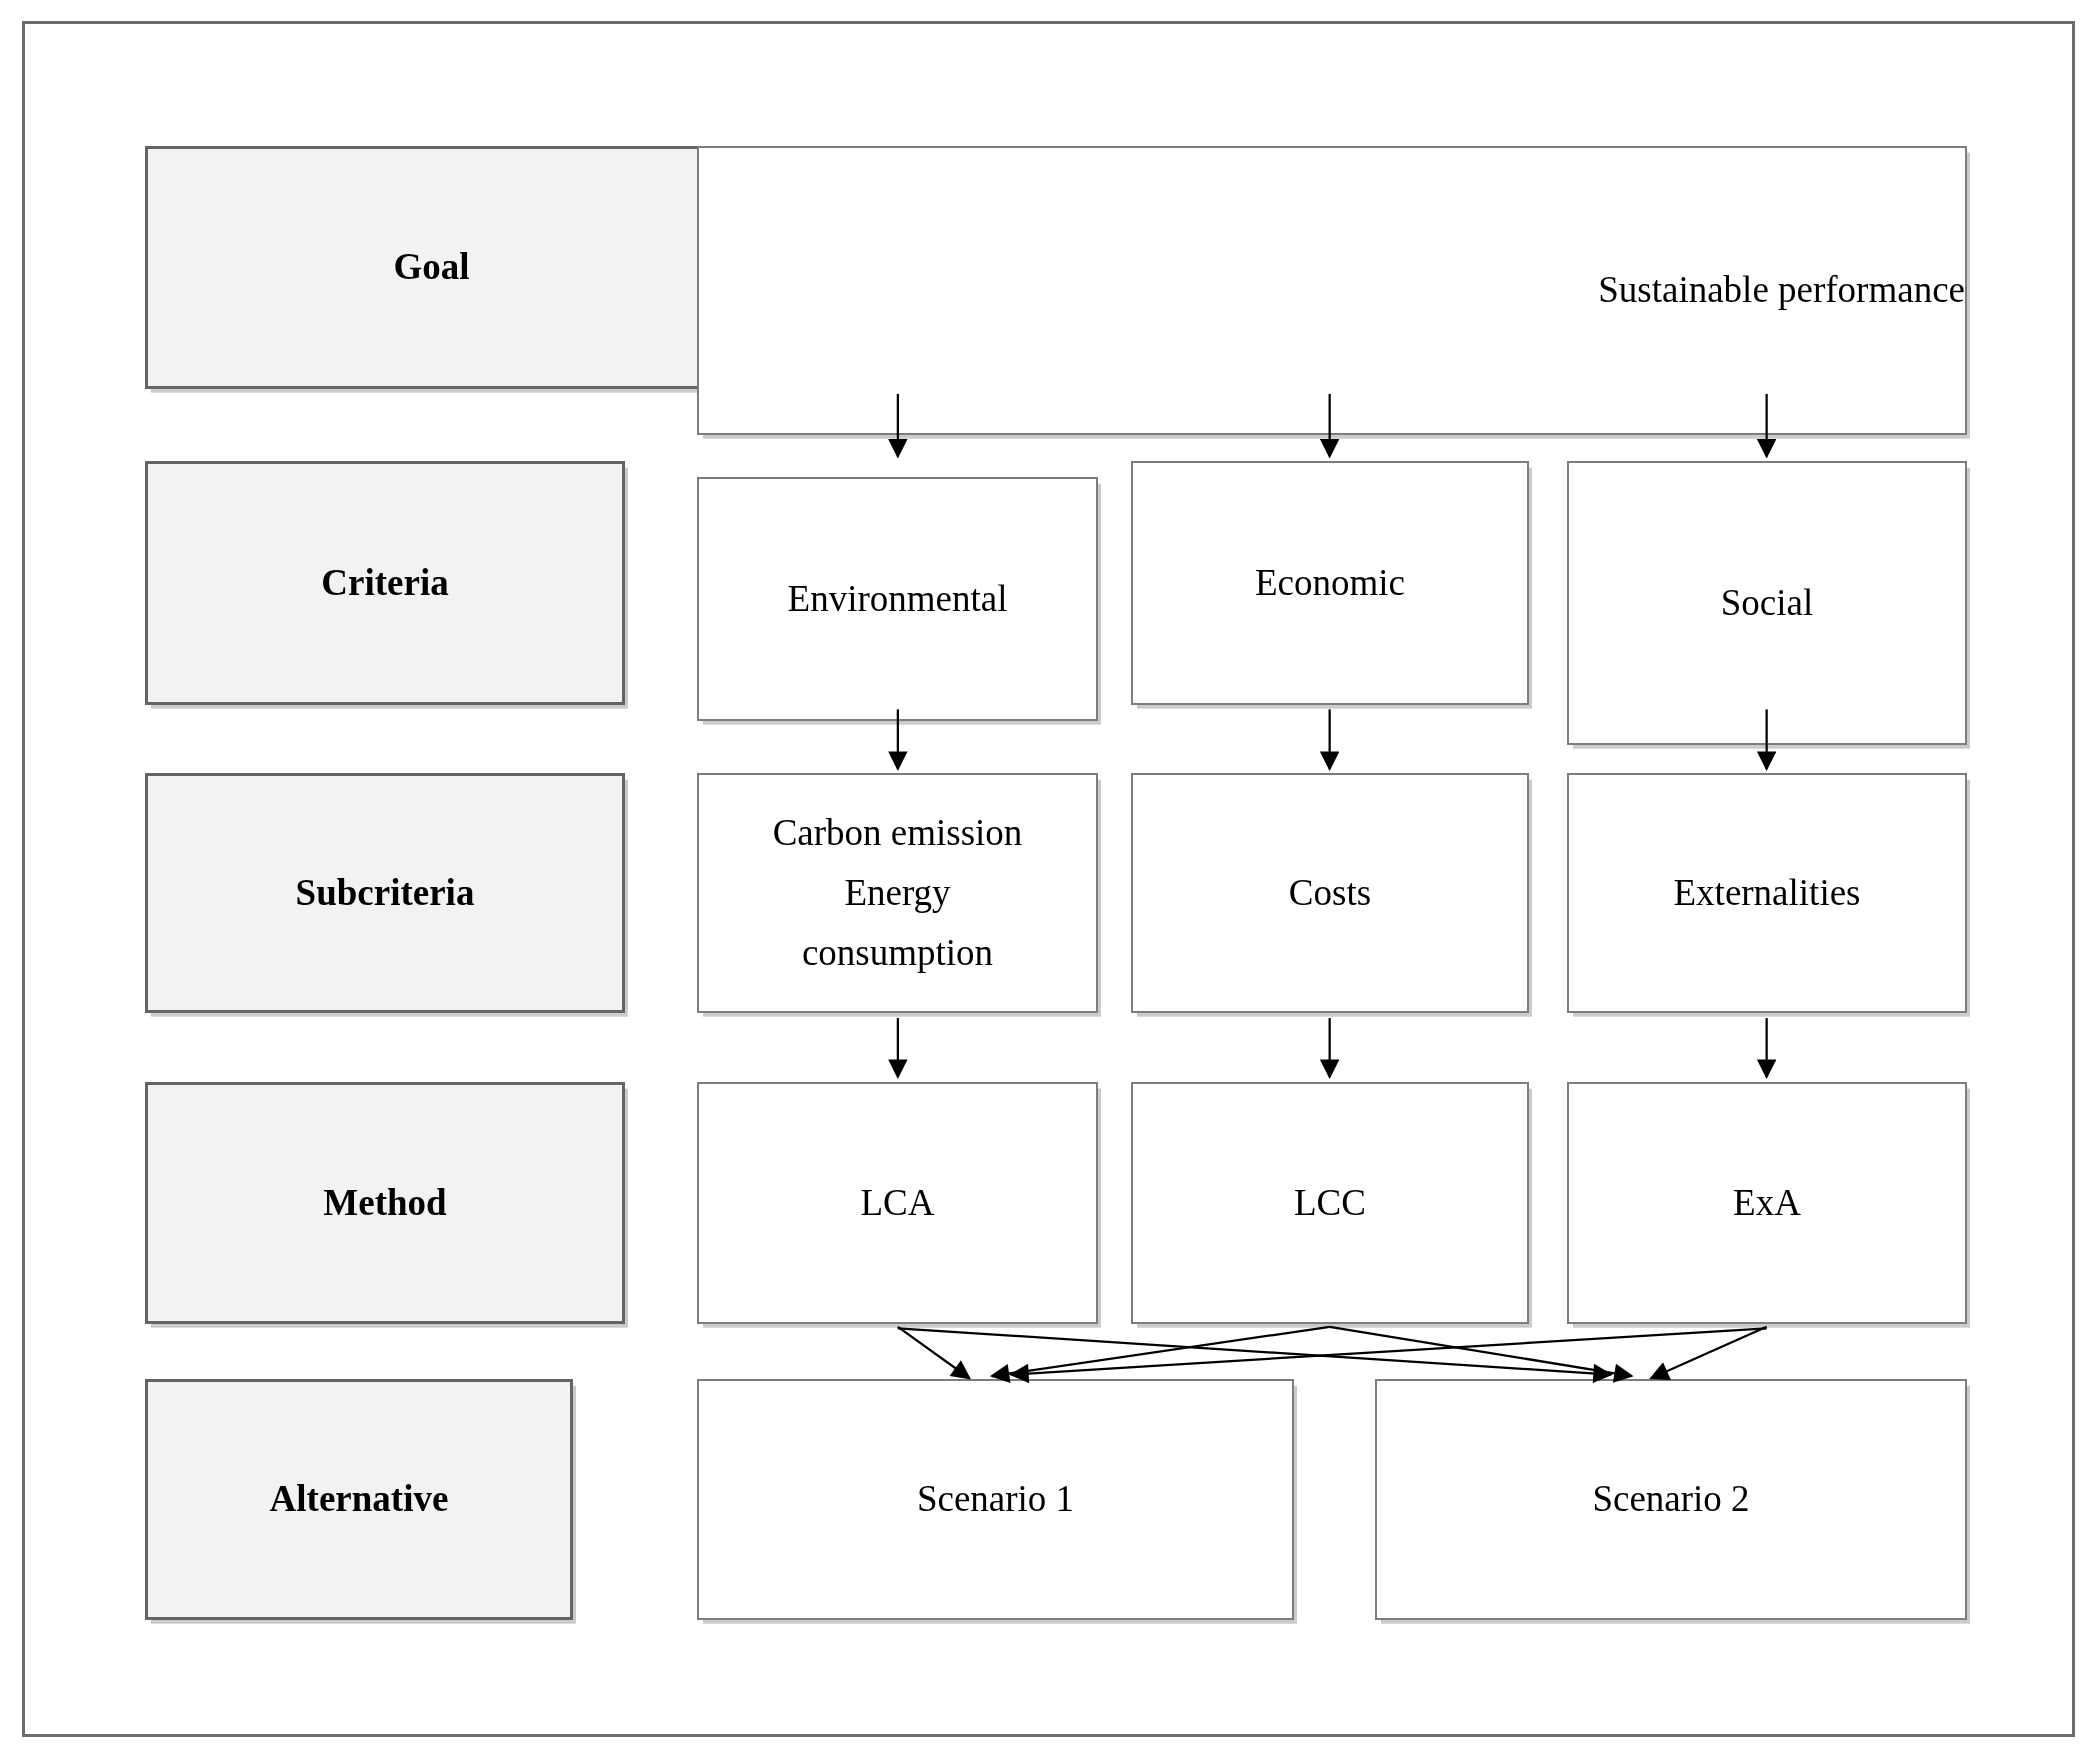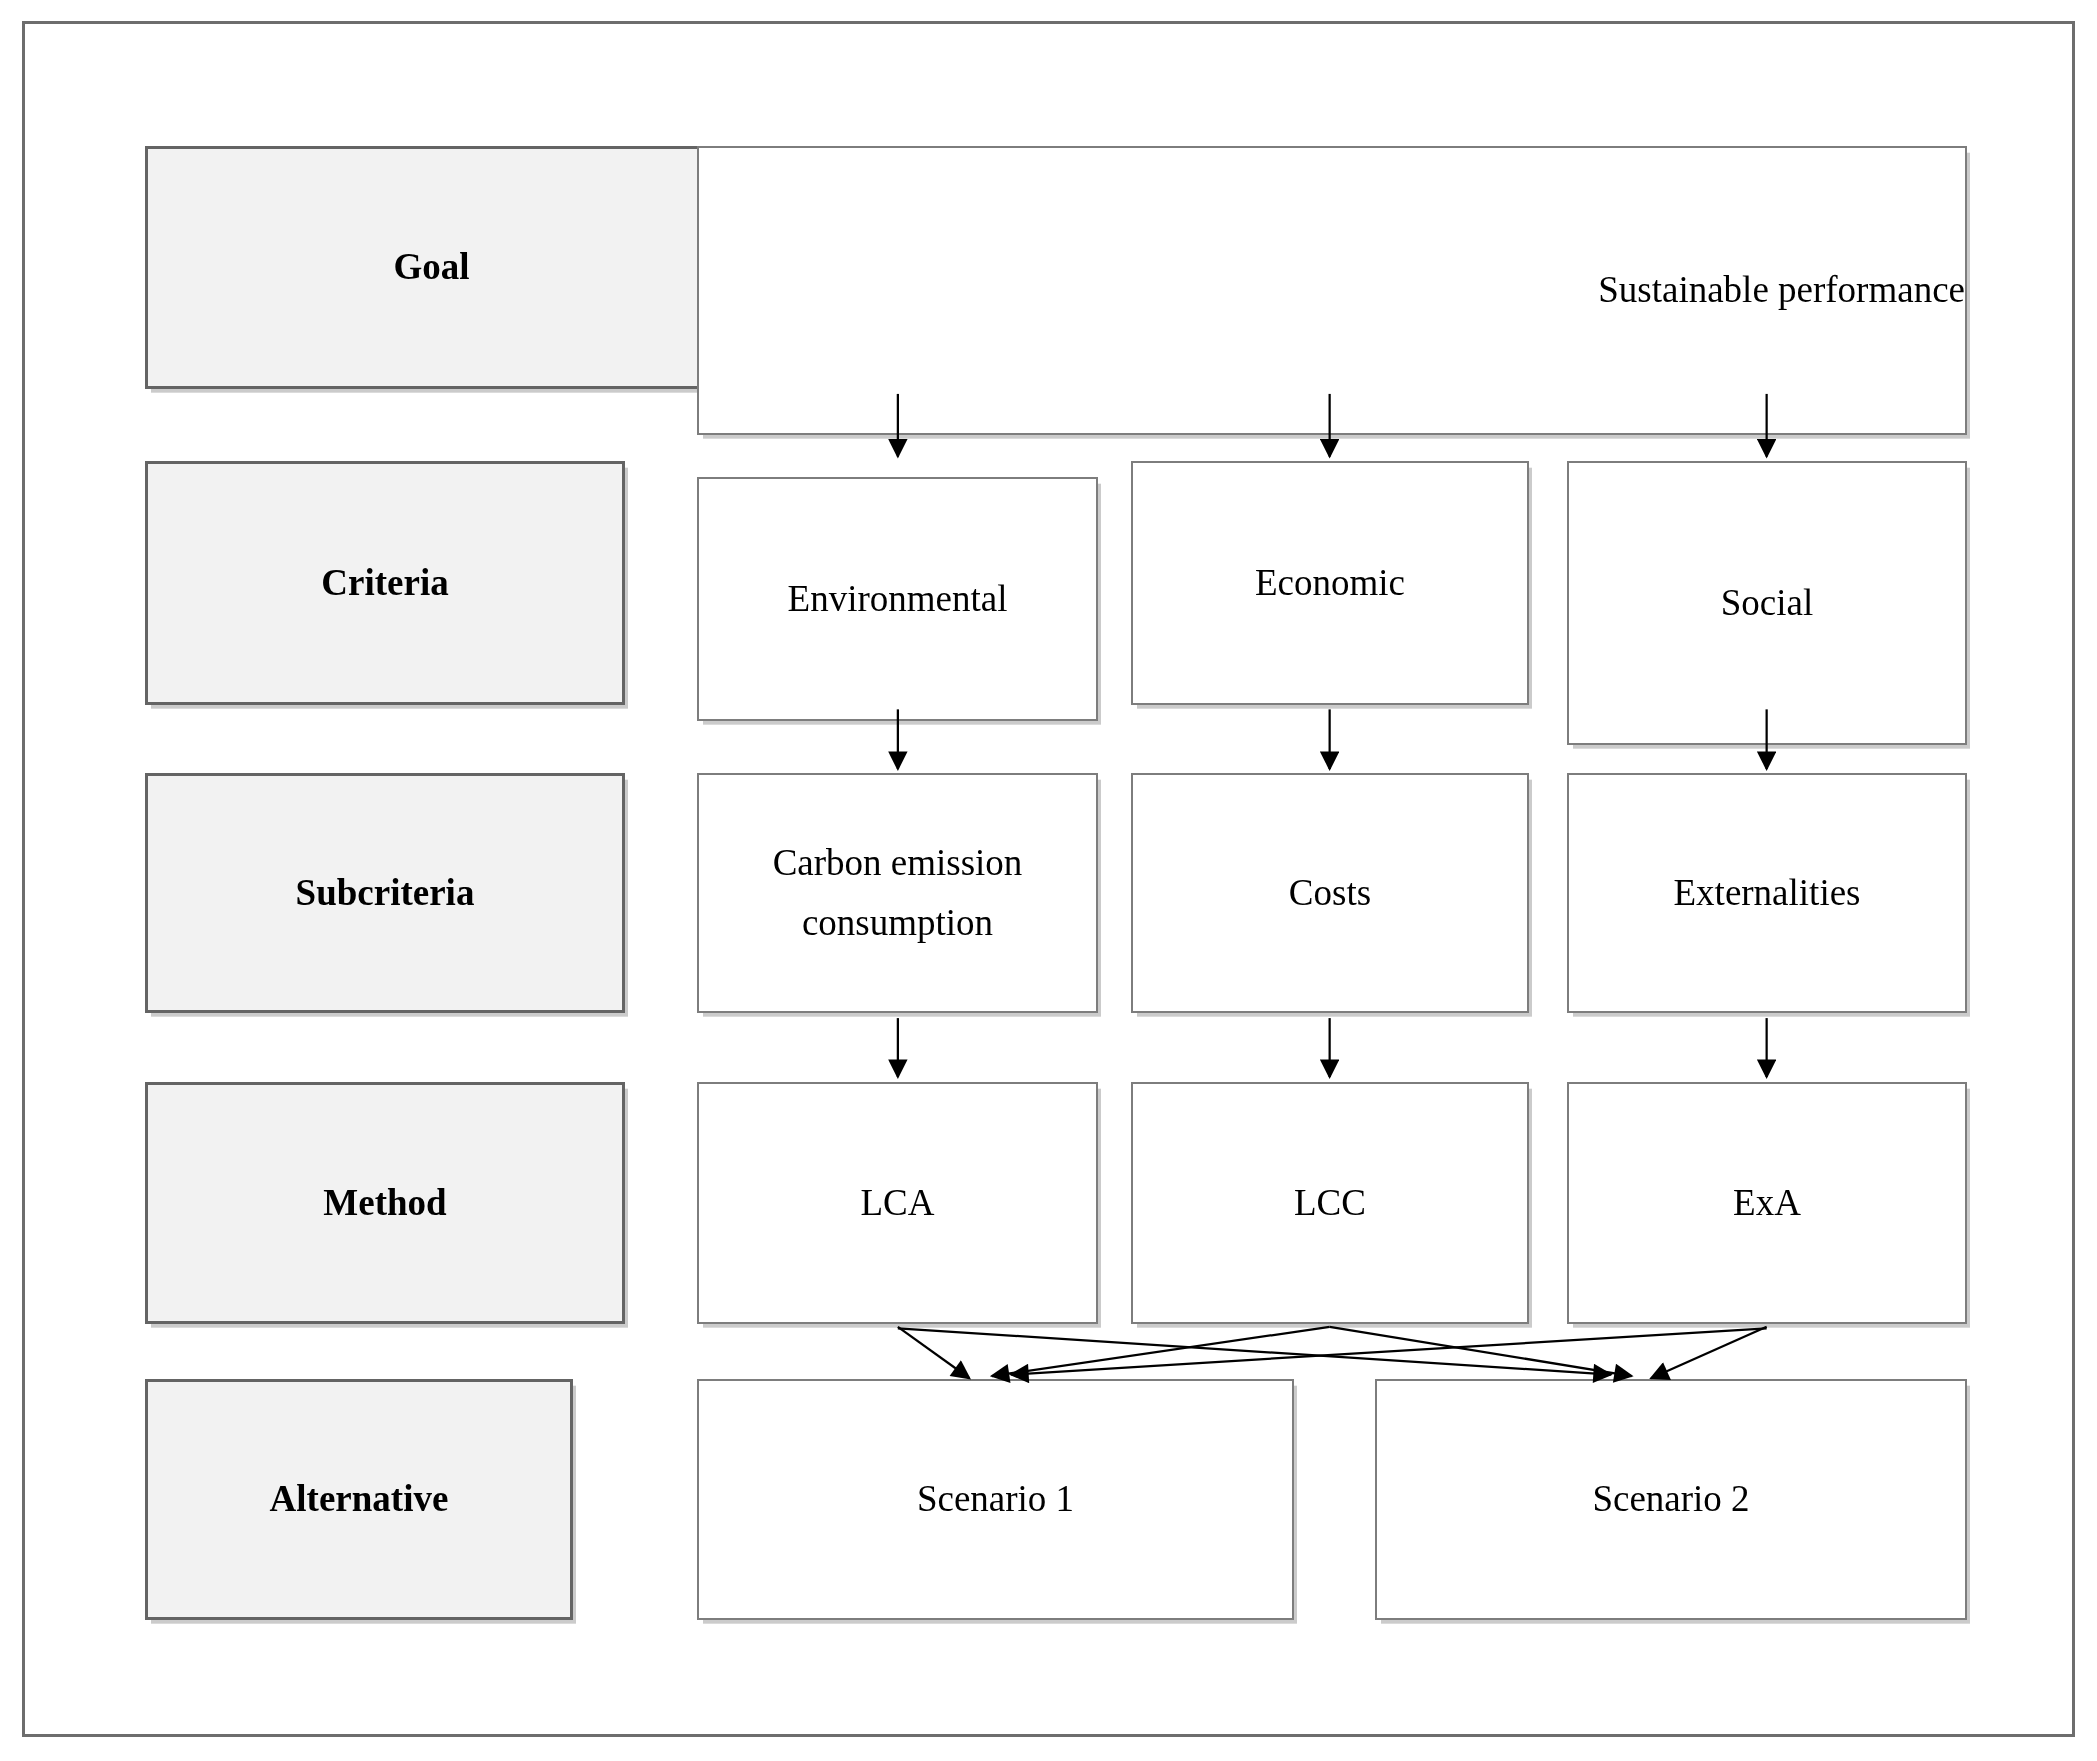--- a/index.html
+++ b/index.html
@@ -88,20 +88,21 @@
   <div class="box node-box" style="left:1131px; top:461px; width:398px; height:244px;">
     <span>Economic</span>
   </div>
   <div class="box node-box" style="left:1567px; top:461px; width:400px; height:284px;">
     <span>Social</span>
   </div>
 
   <div class="box node-box multiline" style="left:697px; top:773px; width:401px; height:240px;">
     <div>
       <span>Carbon emission</span>
+      <span>Energy</span>
       <span>consumption</span>
     </div>
   </div>
   <div class="box node-box" style="left:1131px; top:773px; width:398px; height:240px;">
     <span>Costs</span>
   </div>
   <div class="box node-box" style="left:1567px; top:773px; width:400px; height:240px;">
     <span>Externalities</span>
   </div>
 

